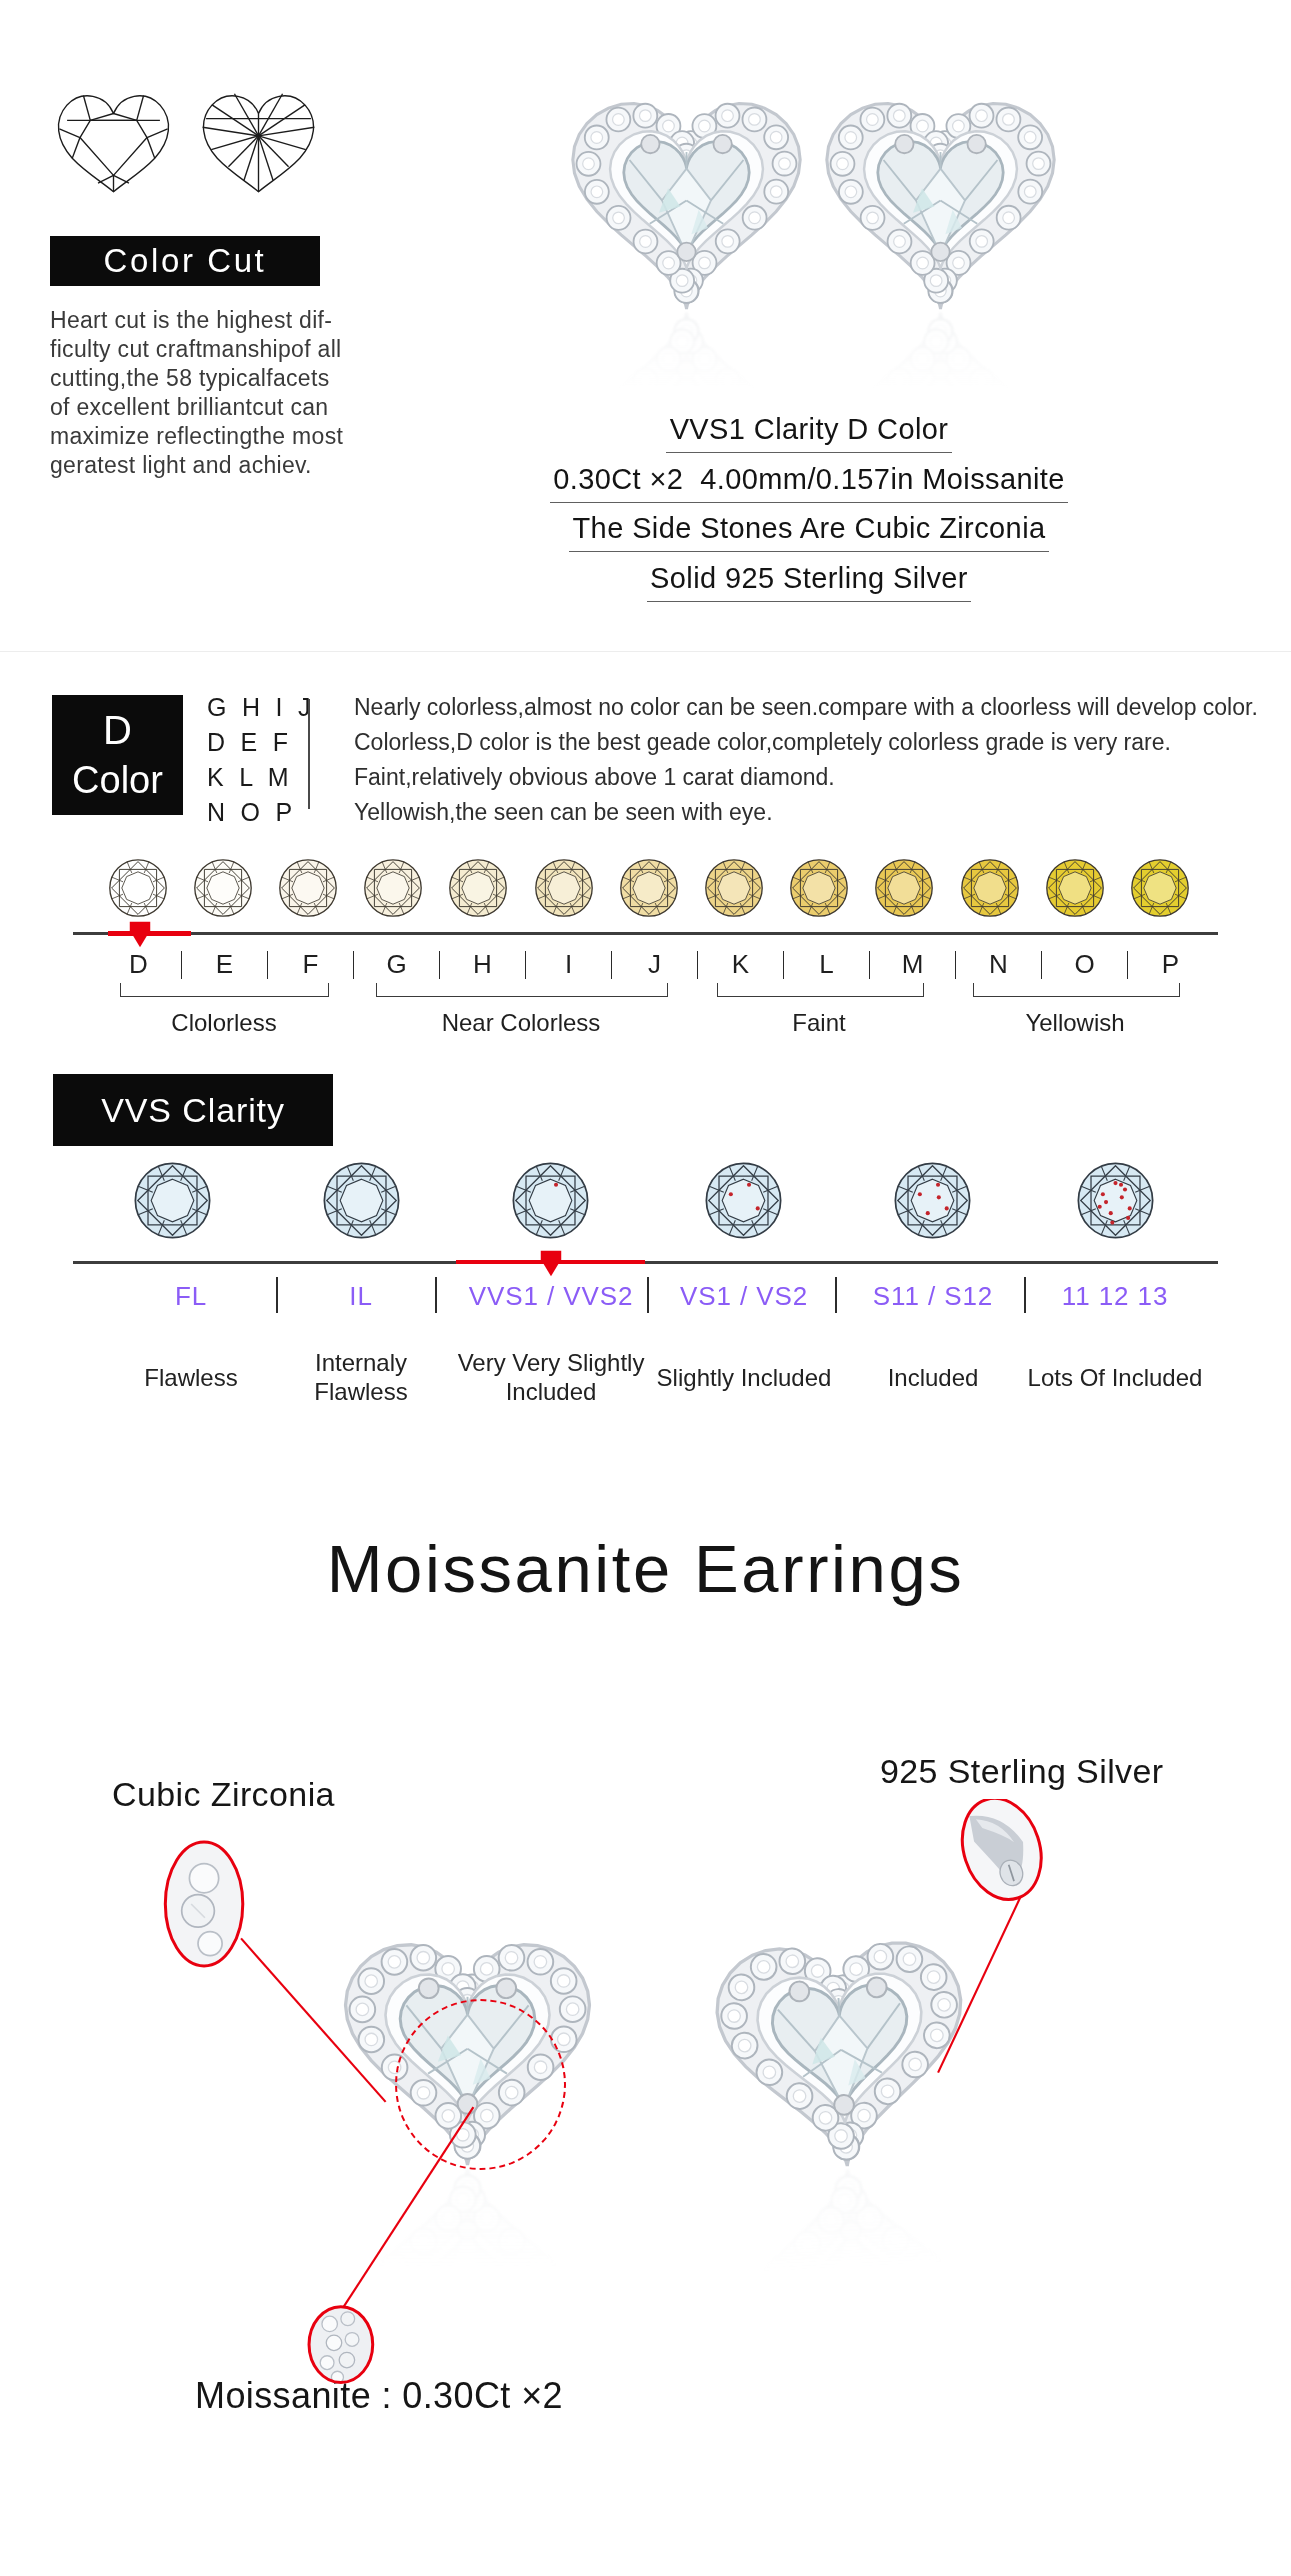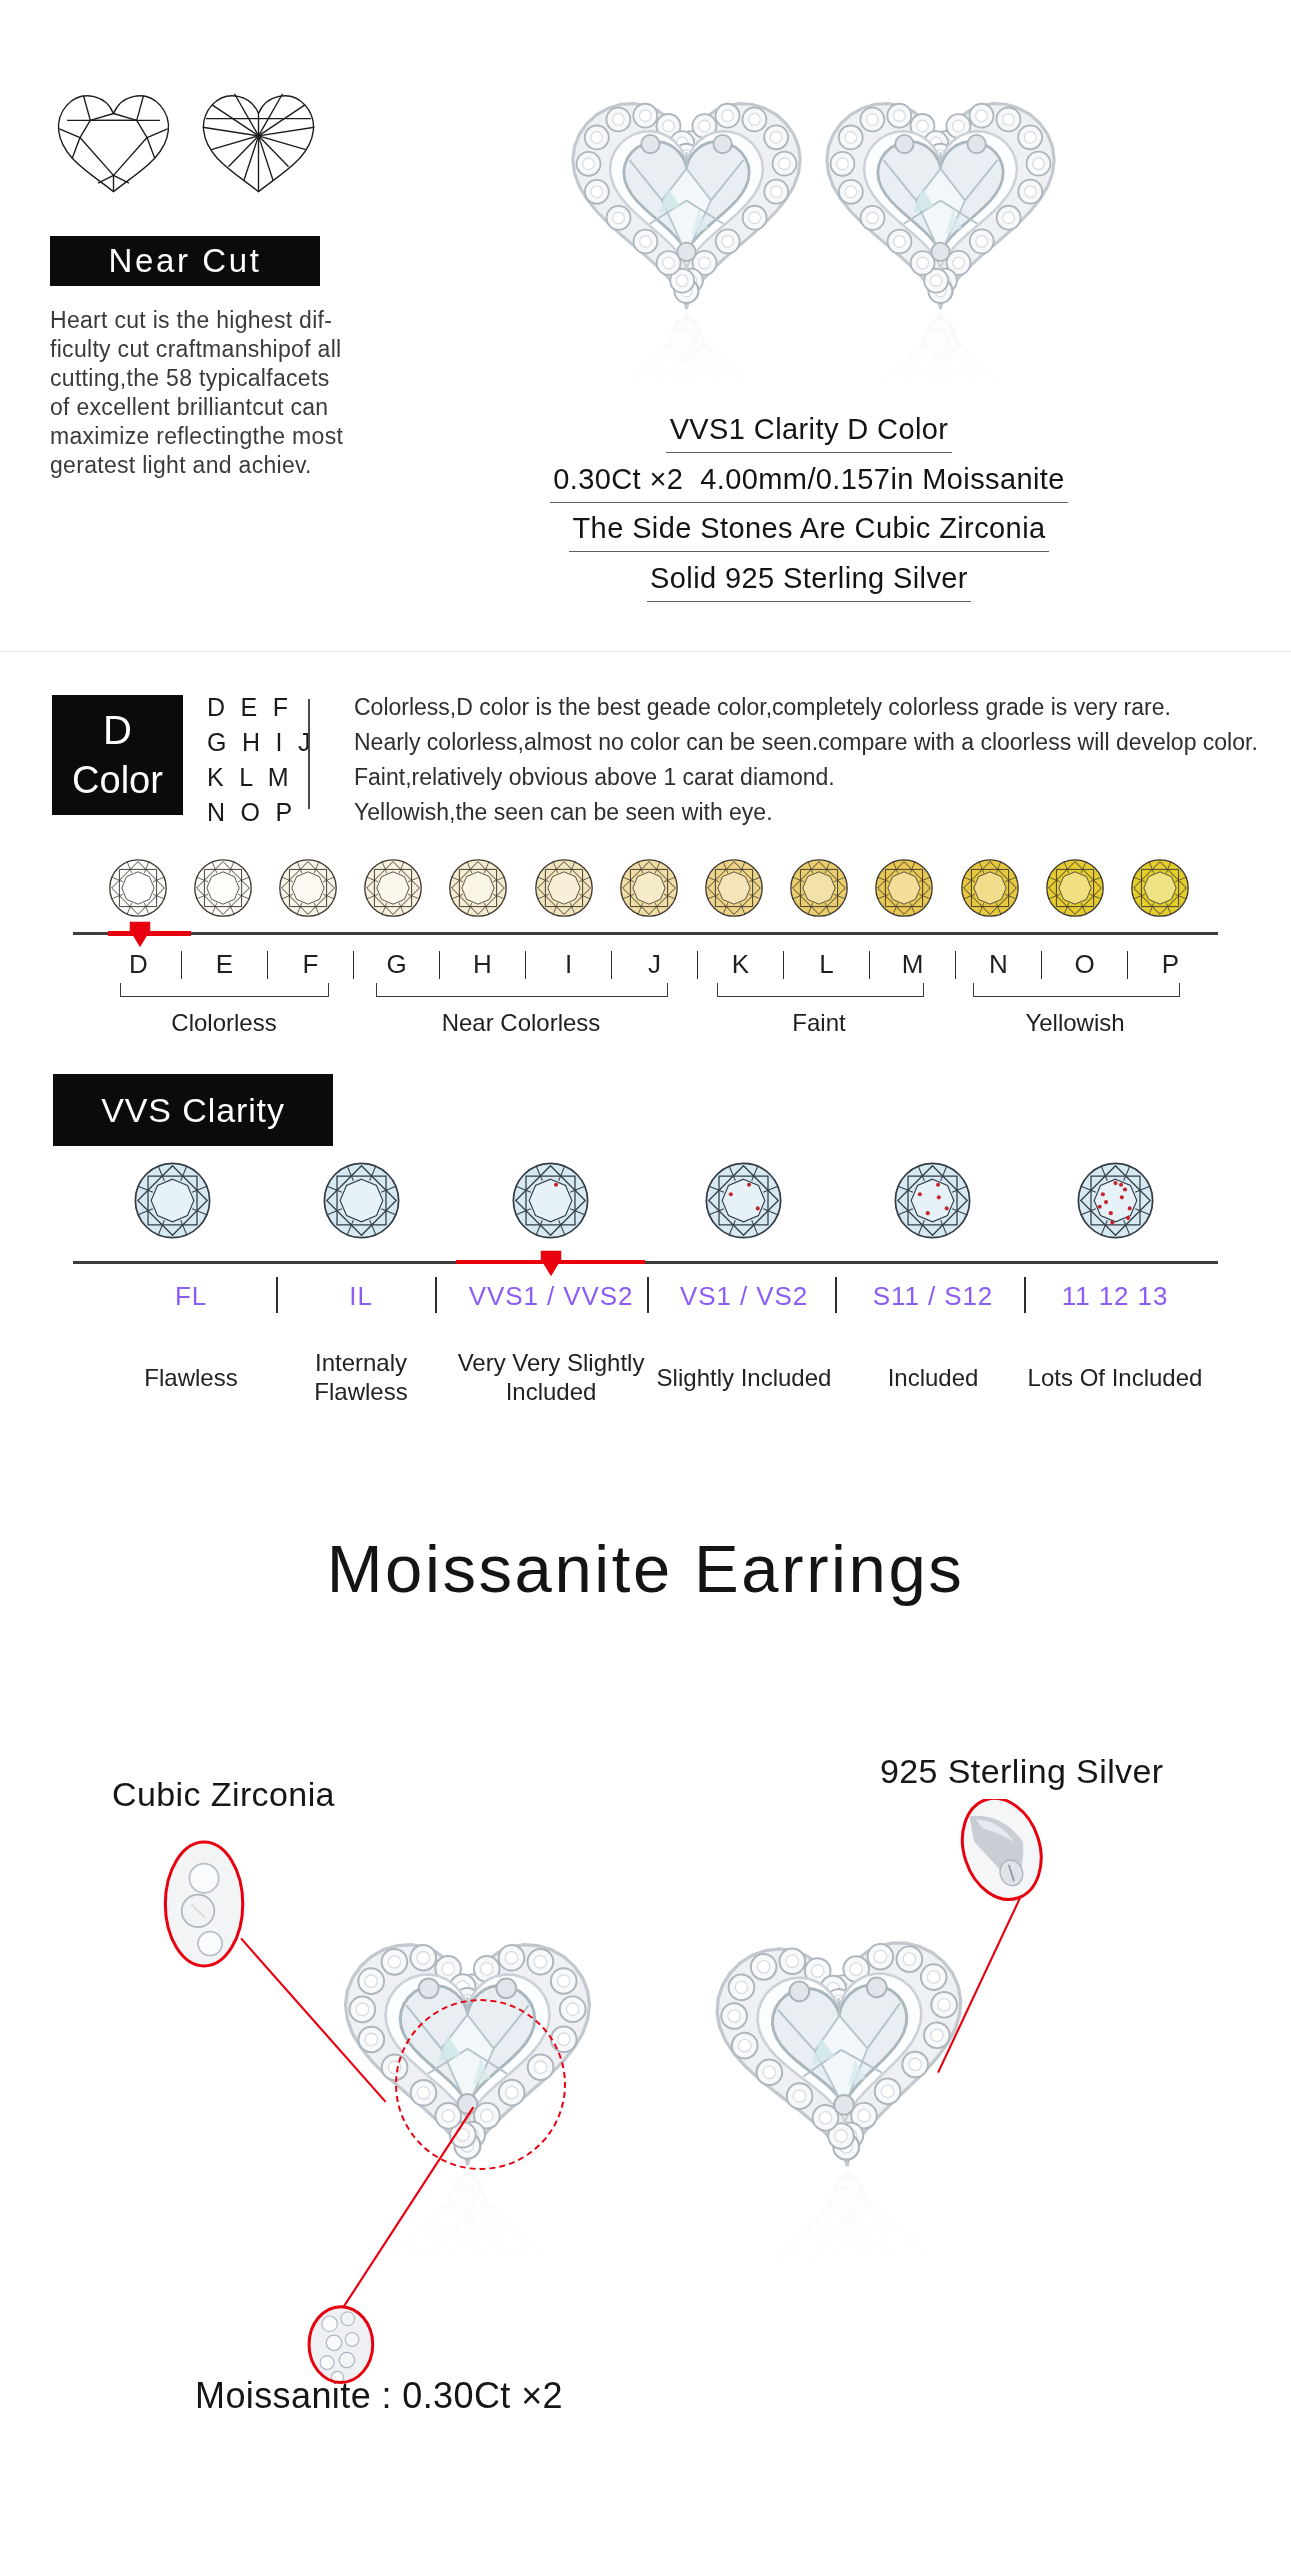--- a/index.html
+++ b/index.html
@@ -125,21 +125,21 @@
   <line x1="75" y1="58" x2="130" y2="74"></line>
     <line x1="75" y1="58" x2="110" y2="94"></line>
   <line x1="75" y1="58" x2="92" y2="110"></line>
     <line x1="75" y1="58" x2="75" y2="123"></line>
   <line x1="75" y1="58" x2="58" y2="110"></line>
     <line x1="75" y1="58" x2="40" y2="94"></line>
   <line x1="75" y1="58" x2="20" y2="74"></line>
     <line x1="75" y1="58" x2="10" y2="48"></line>
 </svg>
 
-<div id="heart-cut-banner" class="abs banner">Near Cut</div>
+<div id="heart-cut-banner" class="abs banner">Color Cut</div>
 <div id="description" class="abs">
   <span>Heart cut is the highest dif-</span>
   <span>ficulty cut craftmanshipof all</span>
   <span>cutting,the 58 typicalfacets</span>
   <span>of excellent brilliantcut can</span>
   <span>maximize reflectingthe most</span>
   <span>geratest light and achiev.</span>
 </div>
 
 <div id="top-photo" class="abs">
@@ -433,26 +433,26 @@
 </div>
 
 <div id="divider-1" class="abs"></div>
 
 <div id="dcolor-box" class="abs">
   <div class="l1">D</div>
   <div class="l2">Color</div>
 </div>
 <div id="dcolor-rows" class="abs">
   <div class="dcolor-row">
+    <span class="letters">G H I J</span>
+    <span class="rowtext">Nearly colorless,almost no color can be seen.compare with a cloorless will develop color.</span>
+  </div>
+  <div class="dcolor-row">
     <span class="letters">D E F</span>
     <span class="rowtext">Colorless,D color is the best geade color,completely colorless grade is very rare.</span>
-  </div>
-  <div class="dcolor-row">
-    <span class="letters">G H I J</span>
-    <span class="rowtext">Nearly colorless,almost no color can be seen.compare with a cloorless will develop color.</span>
   </div>
   <div class="dcolor-row">
     <span class="letters">K L M</span>
     <span class="rowtext">Faint,relatively obvious above 1 carat diamond.</span>
   </div>
   <div class="dcolor-row">
     <span class="letters">N O P</span>
     <span class="rowtext">Yellowish,the seen can be seen with eye.</span>
   </div>
 </div>

